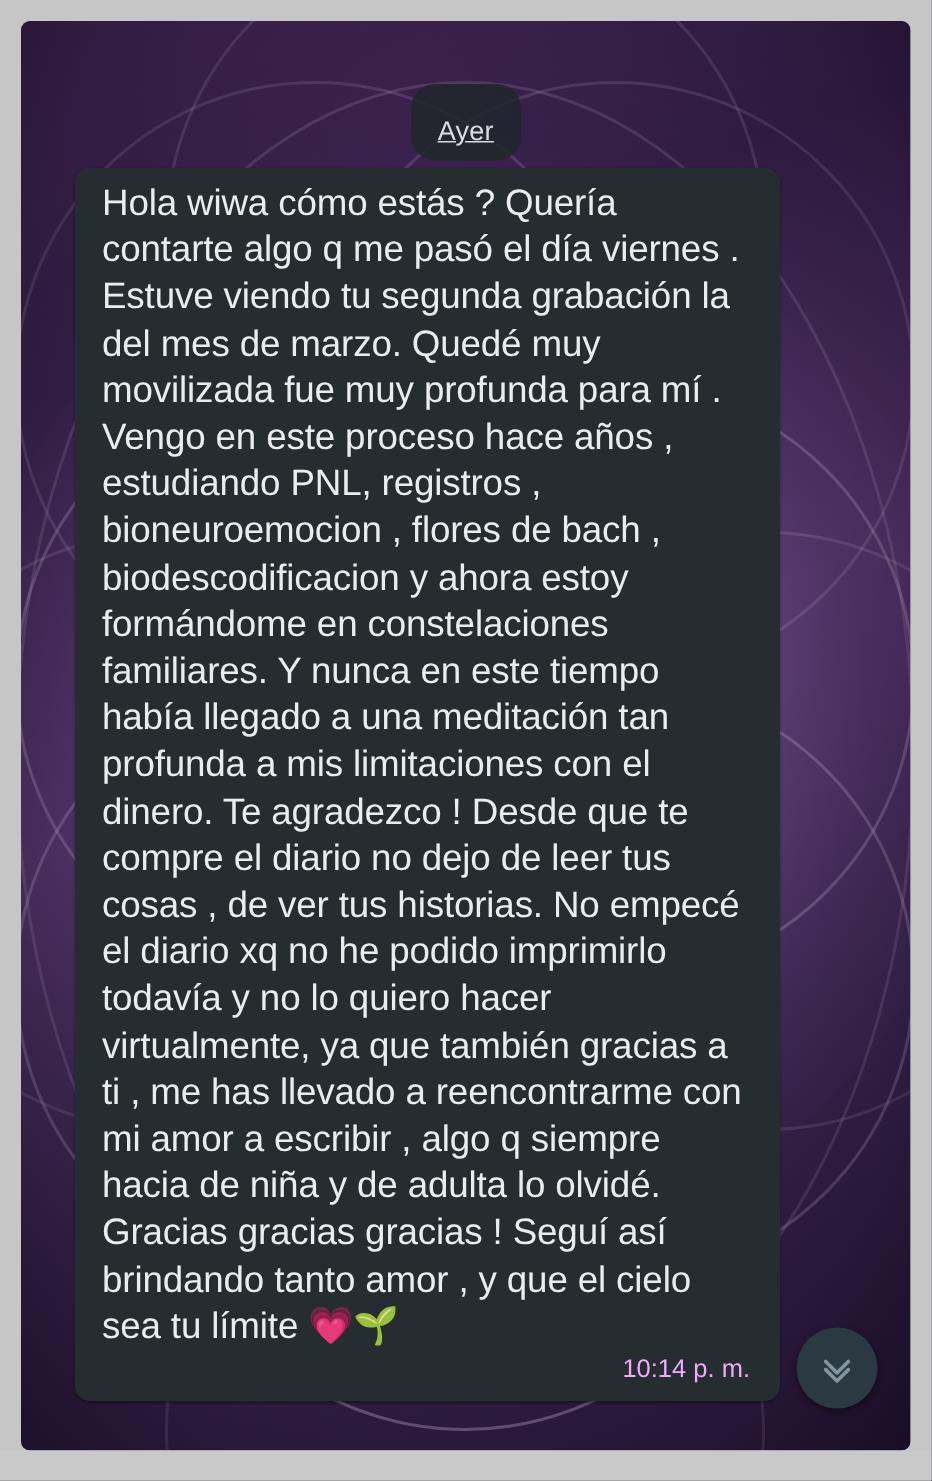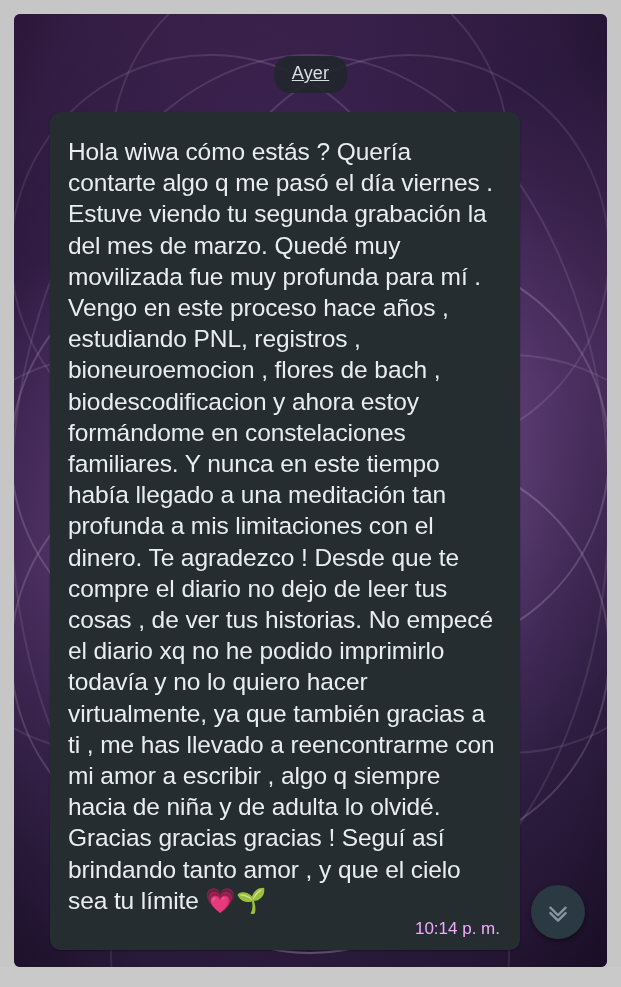--- a/index.html
+++ b/index.html
@@ -56,35 +56,35 @@
 
   
   #date-pill {
     position: absolute;
     left: 50%;
     transform: translateX(-50%);
     top: 42px;
     background: rgba(32,37,43,0.88);
     color: #d8dde2;
     font-size: 18px;
-    padding: 7px 18px 9px;
+    padding: 21px 18px 9px;
     border-radius: 16px;
     letter-spacing: 0.2px;
     text-decoration: underline;
   }
 
   
   #message-bubble {
     position: absolute;
     left: 36px;
     top: 98px;
     width: 470px;
     background: #262d31;
     border-radius: 10px;
-    padding: 24px 18px 10px 18px;
+    padding: 8px 18px 10px 18px;
     box-sizing: border-box;
     box-shadow: 0 1px 2px rgba(0,0,0,0.35);
   }
   #message-text {
     color: #e9edef;
     font-size: 24.5px;
     line-height: 31.2px;
     white-space: pre-wrap;
     word-wrap: break-word;
     letter-spacing: -0.1px;

